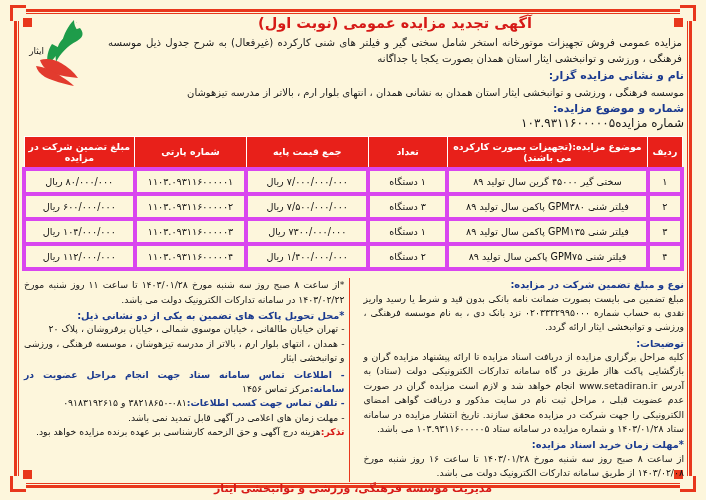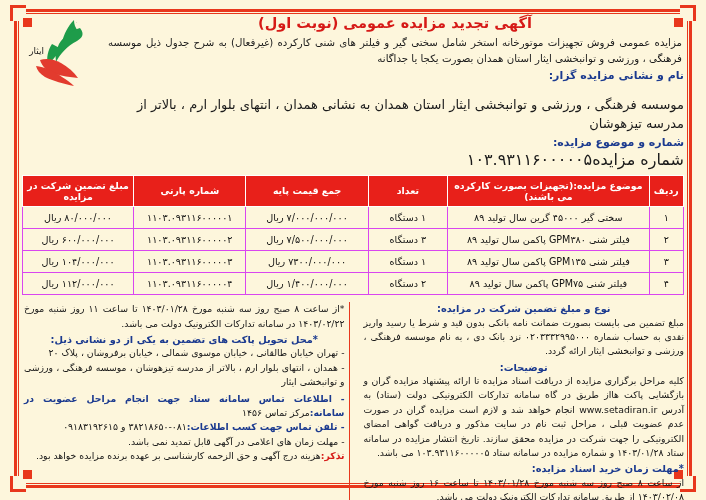--- a/index.html
+++ b/index.html
@@ -101,33 +101,33 @@
     padding: 0 2px;
   }
   .sec-head {
     color: #1b3a8f;
     font-weight: bold;
     font-size: 11px;
     text-align: right;
     margin-top: 2px;
   }
   .sec-body {
-    font-size: 13px;
+    font-size: 10px;
     color: #1a1a1a;
     text-align: right;
     line-height: 1.5;
-    margin-top: 13px;
+    margin-top: 3px;
   }
   .auction-block {
     margin-top: 2px;
     text-align: right;
   }
   .auction-block .sec-head { font-size: 11px; }
   .auction-num {
-    font-size: 16px;
+    font-size: 12px;
     color: #1a1a1a;
     margin-top: 1px;
   }
 
   
   table.lots {
     width: 100%;
     border-collapse: collapse;
     margin-top: 6px;
     table-layout: fixed;
@@ -136,21 +136,21 @@
     background: #e8201a;
     color: #ffffff;
     font-size: 9.4px;
     font-weight: bold;
     border: 1px solid #ffffff;
     padding: 4px 2px;
     text-align: center;
     line-height: 1.2;
   }
   table.lots td {
-    border: 1px solid #d946ef;
+    border: 4px solid #d946ef;
     font-size: 9.6px;
     color: #111;
     padding: 3px 3px;
     text-align: center;
     background: #fdf6dc;
     height: 15px;
   }
   table.lots td.subject { text-align: center; }
   col.c-row     { width: 5.2%; }
   col.c-subject { width: 30.5%; }
@@ -170,21 +170,20 @@
     flex: 1 1 50%;
     min-width: 0;
   }
   .col.right { padding-left: 4px; }
   .col.left  { padding-right: 4px; border-right: 1px solid #e8371c; padding-left: 2px;}
   .blk { margin-bottom: 2px; }
   .blk-head {
     color: #1b3a8f;
     font-weight: bold;
     font-size: 9.8px;
-    text-align: center;
     line-height: 1.35;
   }
   .blk-head.right-al { text-align: right; }
   .blk-text {
     font-size: 9.3px;
     color: #151515;
     text-align: justify;
     line-height: 1.55;
   }
   .inline-blue {

